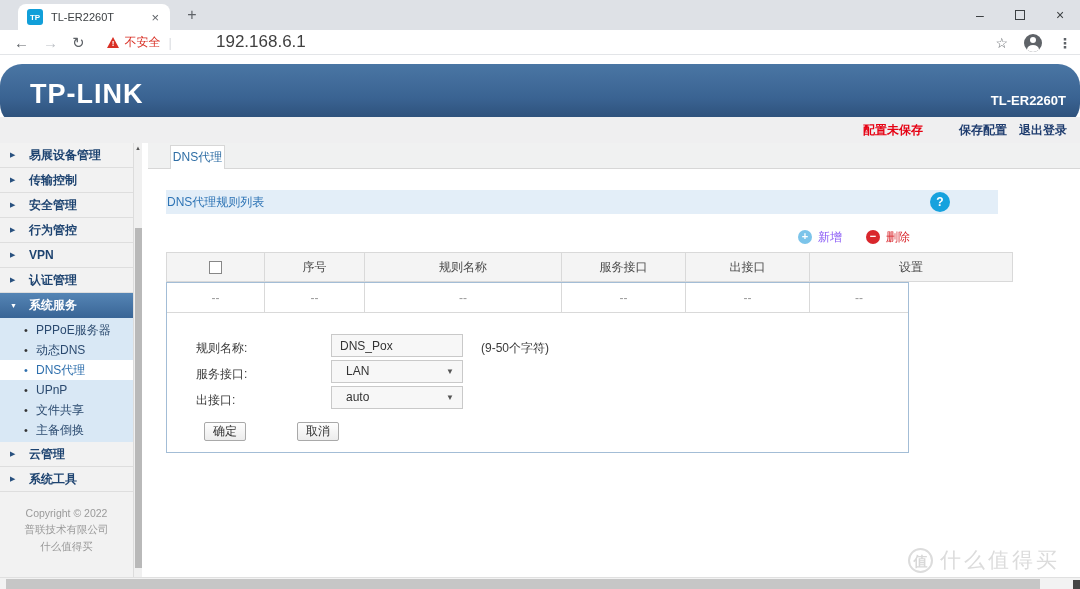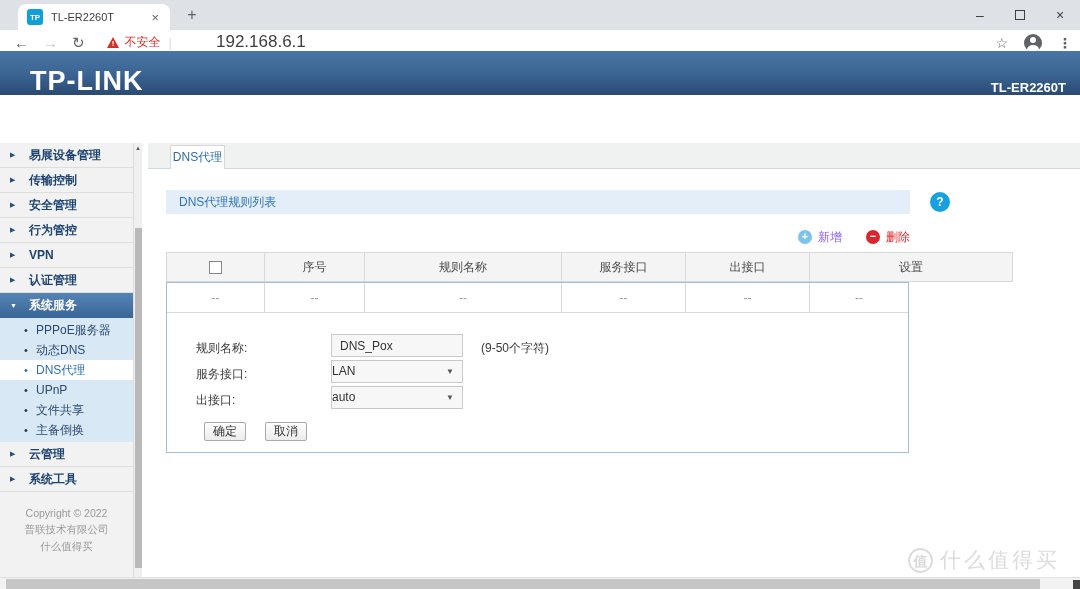--- a/index.html
+++ b/index.html
@@ -38,22 +38,22 @@
   .star-icon { color:#5f6368; font-size:14px; margin-right:16px; }
   .avatar-icon { position:relative; width:18px; height:18px; border-radius:50%; background:#5f6368;
     overflow:hidden; margin-right:16px; }
   .avatar-icon::before { content:""; position:absolute; left:6px; top:3.5px; width:6px; height:6px;
     border-radius:50%; background:#fff; }
   .avatar-icon::after { content:""; position:absolute; left:3px; top:11px; width:12px; height:9px;
     border-radius:50%; background:#fff; }
   .menu-dots { color:#5f6368; font-size:14px; margin-right:8px; font-weight:bold; }
 
   
-  .banner { position:absolute; left:0; top:51px; width:1080px; height:44px;
-    background:linear-gradient(180deg,#4a76a4 0%,#3a6392 55%,#294a72 100%); }
+  .banner { position:absolute; left:0; top:64px; width:1080px; height:62px;
+    background:linear-gradient(180deg,#4a76a4 0%,#3a6392 55%,#294a72 100%);border-radius:22px; }
   .logo { position:absolute; left:30px; top:15px; color:#fff; font-size:27px; font-weight:800;
     letter-spacing:1px; font-family:"Liberation Sans","DejaVu Sans",sans-serif; }
   .model { position:absolute; right:14px; top:29px; color:#fff; font-size:13px; font-weight:bold; }
 
   
   .statusbar { position:absolute; left:0; top:117px; width:1080px; height:26px; background:#efeff0;
     display:flex; align-items:center; justify-content:flex-end; }
   .unsaved { color:#e60012; font-size:12px; font-weight:bold; margin-right:36px; }
   .savecfg { color:#1e3c6e; font-size:12px; font-weight:bold; margin-right:12px; }
   .logout { color:#1e3c6e; font-size:12px; font-weight:bold; margin-right:13px; }
@@ -82,22 +82,22 @@
   .scroll-thumb { position:absolute; left:1px; top:85px; width:7px; height:340px; background:#b9b9b9; }
 
   
   .tabstrip { position:absolute; left:148px; top:143px; width:932px; height:26px; background:#f0f1f1;
     border-bottom:1px solid #d7d7d7; }
   .page-tab { position:absolute; left:170px; top:145px; width:55px; height:24px; background:#fff;
     border:1px solid #d7d7d7; border-bottom:none; color:#2e6da4; font-size:12px; text-align:center;
     line-height:23px; z-index:2; }
   .content { position:absolute; left:148px; top:169px; width:932px; height:408px; background:#fff; }
 
-  .section-bar { position:absolute; left:166px; top:190px; width:744px; height:24px; background:#e3eef8;
-    color:#2e74b5; font-size:12px; line-height:24px; padding-left:13px; }
+  .section-bar { position:absolute; left:166px; top:190px; width:832px; height:24px; background:#e3eef8;
+    color:#2e74b5; font-size:12px; line-height:24px; padding-left:1px; }
   .help-circle { position:absolute; left:930px; top:192px; width:20px; height:20px; border-radius:50%;
     background:#16a2de; color:#fff; font-size:12px; font-weight:bold; text-align:center; line-height:20px; }
 
   .actions { position:absolute; left:166px; top:228px; width:744px; height:18px; display:flex;
     align-items:center; justify-content:flex-end; }
   .action { display:flex; align-items:center; }
   .action + .action { margin-left:24px; }
   .circle-btn { width:14px; height:14px; border-radius:50%; color:#fff; font-size:11px; font-weight:bold;
     text-align:center; line-height:13px; flex:none; }
   .add-circle { background:#7cc4ea; }
@@ -121,24 +121,24 @@
   .pr-cell { border-right:1px solid #d9d9d9; display:flex; align-items:center; justify-content:center;
     font-size:12px; color:#9a9a9a; }
   .pr-cell:last-child { border-right:none; }
 
   .form { padding:21px 0 0 29px; }
   .frow { display:flex; align-items:flex-end; height:23px; margin-bottom:3px; }
   .flabel { width:135px; font-size:12px; color:#3a3a3a; }
   .ftext { width:132px; height:23px; background:#f7f7f7; border:1px solid #c9c9c9; font-size:12px;
     color:#333; padding:0 8px; font-family:"Liberation Sans","DejaVu Sans",sans-serif; }
   .fselect { position:relative; width:132px; height:23px; background:#f7f7f7; border:1px solid #c9c9c9;
-    font-size:12px; color:#333; line-height:21px; padding-left:0; }
+    font-size:12px; color:#333; line-height:21px; padding-left:14px; }
   .fselect .dd-arrow { position:absolute; right:8px; top:0; font-size:8px; color:#555; line-height:21px; }
   .fhint { font-size:12px; color:#3a3a3a; margin-left:18px; }
-  .btnrow { margin:13px 0 16px 8px; display:flex; }
+  .btnrow { margin:13px 0 16px 8px; display:flex;gap:32px; }
   .fbtn { width:42px; height:19px; background:linear-gradient(180deg,#fefefe,#ececec);
     border:1px solid #a9a9a9; border-radius:2px; font-size:12px; color:#333; text-align:center;
     line-height:17px; }
   .fbtn + .fbtn { margin-left:19px; }
 
   
   .watermark { position:absolute; right:20px; top:546px; display:flex; align-items:center; }
   .wm-badge { width:25px; height:25px; border:2px solid #dcdcdc; border-radius:50%; color:#d8d8d8;
     font-size:14px; font-weight:bold; text-align:center; line-height:22px; flex:none; }
   .wm-text { color:#dcdcdc; font-size:21px; letter-spacing:3px; margin-left:7px; white-space:nowrap; }
@@ -188,20 +188,25 @@
     <span class="star-icon">☆</span>
     <span class="avatar-icon"></span>
     <span class="menu-dots">⋮</span>
   </div>
 
   <div class="banner">
     <div class="logo">TP-LINK</div>
     <div class="model">TL-ER2260T</div>
   </div>
 
+  <div class="statusbar">
+    <span class="unsaved">配置未保存</span>
+    <span class="savecfg">保存配置</span>
+    <span class="logout">退出登录</span>
+  </div>
 
   <div class="sidebar">
     <div class="side-item">
       <span class="side-arrow">▶</span>
       <span class="side-label">易展设备管理</span>
     </div>
     <div class="side-item">
       <span class="side-arrow">▶</span>
       <span class="side-label">传输控制</span>
     </div>

